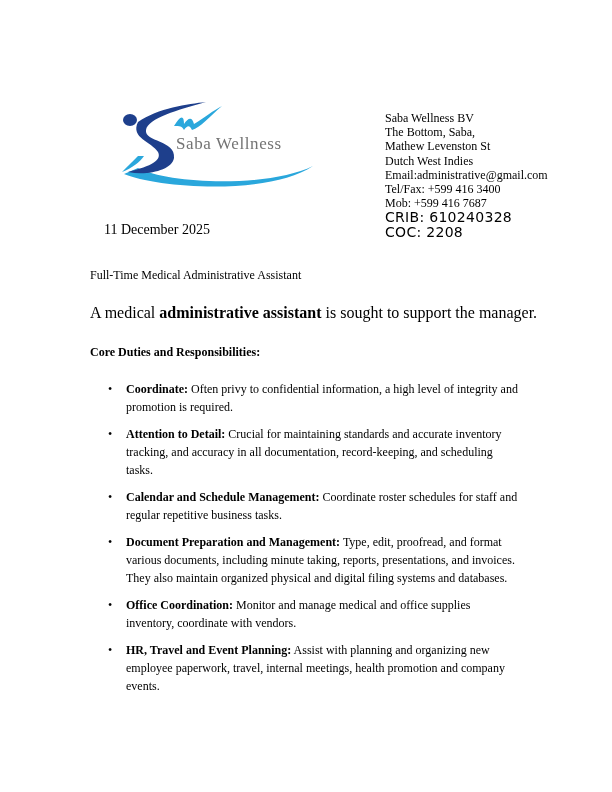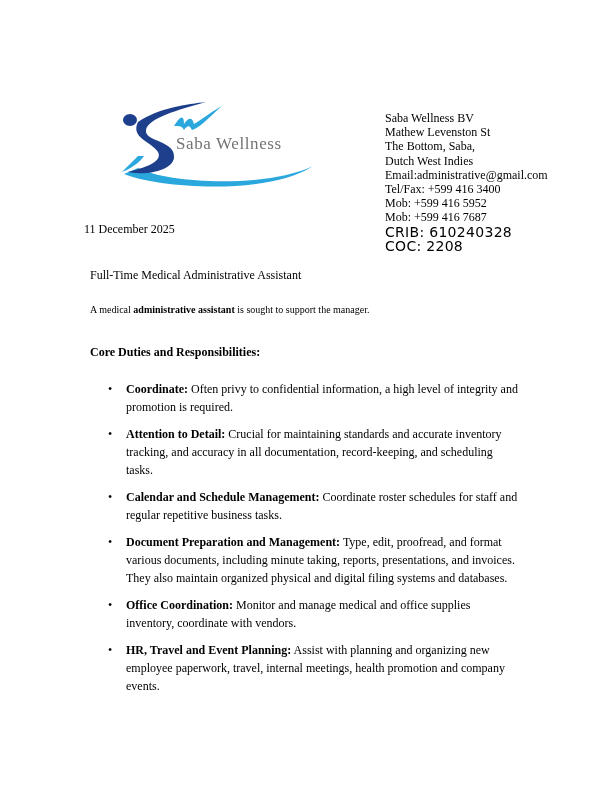--- a/index.html
+++ b/index.html
@@ -3,23 +3,23 @@
 <meta charset="utf-8">
 <style>
   html, body { margin: 0; padding: 0; background: #ffffff; }
   body { width: 612px; height: 792px; position: relative; overflow: hidden;
          font-family: "Liberation Serif", serif; color: #000; }
   .logo { position: absolute; left: 118px; top: 96px; width: 205px; height: 95px; }
   .logo-text { position: absolute; left: 176px; top: 134px; font-family: Liberation Serif, serif;
                font-size: 17px; color: #737373; letter-spacing: 0.6px; font-weight: 300; }
   .address { position: absolute; left: 385px; top: 75px; font-size: 12px; line-height: 14.2px; margin-top: 36px; }
   .address .mono { font-family: "DejaVu Sans", sans-serif; font-size: 14px; letter-spacing: 0.3px; }
-  .date { position: absolute; left: 84px; top: 222px; font-size: 12px; }
+  .date { position: absolute; left: 104px; top: 222px; font-size: 14px; }
   .title { position: absolute; left: 90px; top: 268px; font-size: 12px; font-weight: normal; }
-  .intro { position: absolute; left: 90px; top: 304px; font-size: 10px; }
+  .intro { position: absolute; left: 90px; top: 304px; font-size: 16px; }
   .core { position: absolute; left: 90px; top: 345px; font-size: 12px; font-weight: bold; }
   ul.duties { position: absolute; left: 108px; top: 380px; width: 410px; margin: 0; padding: 0; list-style: none; }
   ul.duties li { position: relative; padding-left: 18px; font-size: 12px; line-height: 18px; margin-bottom: 9px; }
   ul.duties li .bullet { position: absolute; left: 0; top: 0; font-size: 12px; }
   b { font-weight: bold; }
 </style>
 </head>
 <body>
 
 <div class="logo">
@@ -33,26 +33,25 @@
 
     <path d="M56 30 C 62 20, 66 18, 66 28 C 70 22, 74 20, 76 28 C 86 22, 96 14, 104 10 C 92 20, 82 32, 74 34 C 72 30, 70 28, 66 34 C 64 30, 62 30, 56 30 Z" fill="#2aa7dc"></path>
 
     <path d="M20 60 C 14 66, 10 70, 4 76 C 14 72, 22 66, 26 60 Z" fill="#2aa7dc"></path>
   </svg>
   <span class="logo-text" style="left:58px; top:38px;">Saba Wellness</span>
 </div>
 
 <div class="address">
   <div>Saba Wellness BV</div>
+  <div>The Bottom, Saba,</div>
   <div>Mathew Levenston St</div>
-  <div>The Bottom, Saba,</div>
   <div>Dutch West Indies</div>
   <div>Email:administrative@gmail.com</div>
   <div>Tel/Fax:  +599 416 3400</div>
-  <div>Mob: +599 416 5952</div>
   <div>Mob: +599 416 7687</div>
   <div class="mono">CRIB:  610240328</div>
   <div class="mono">COC:  2208</div>
 </div>
 
 <div class="date">11 December 2025</div>
 
 <div class="title">Full-Time Medical Administrative Assistant</div>
 
 <div class="intro">

